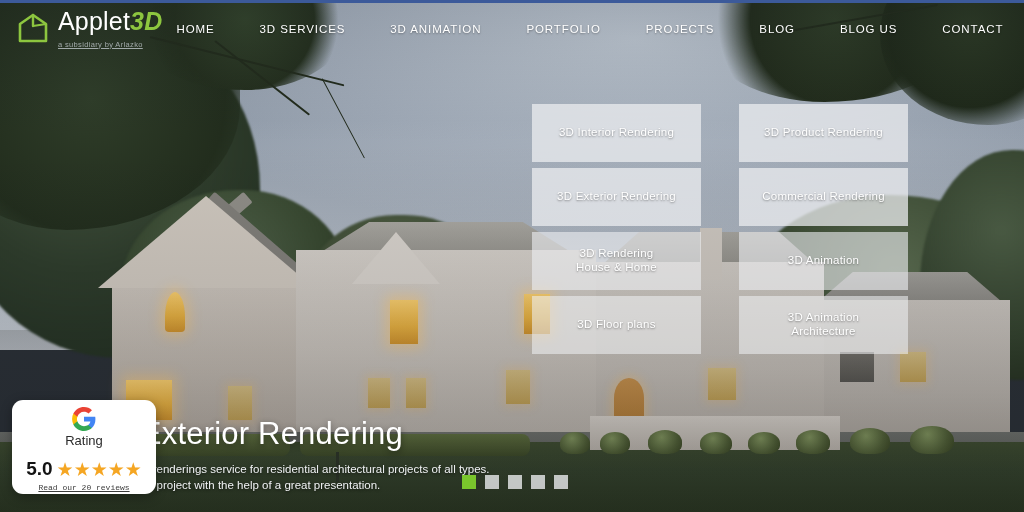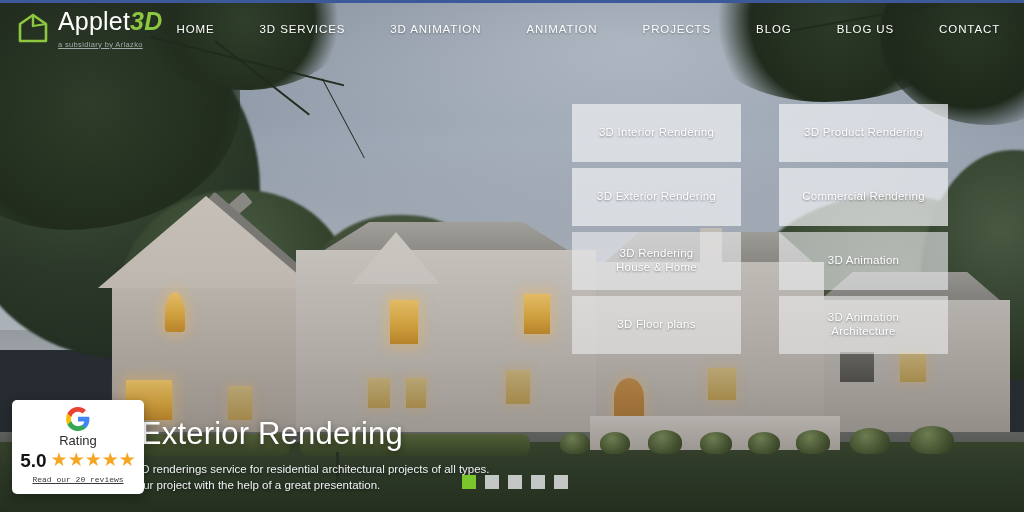--- a/index.html
+++ b/index.html
@@ -171,21 +171,21 @@
   .logo-sub { font-size:7.5px; color:#cfd6dc; opacity:.72; margin-top:3px; letter-spacing:.35px; text-align:right;text-decoration:underline; }
 
   .nav { margin-left:auto; display:flex; align-items:center; gap:17px; padding-right:14px; }
   .nav-item {
     color:#ffffff; font-size:11.5px; letter-spacing:.9px;
     padding:6px 14px; cursor:pointer; white-space:nowrap;
     text-shadow:0 1px 2px rgba(0,0,0,.35);
   }
 
   
-  .tiles { position:absolute; left:572px; top:104px; width:376px; z-index:25; }
+  .tiles { position:absolute; left:532px; top:104px; width:376px; z-index:25; }
   .tile-row { display:flex; gap:38px; margin-bottom:6px; }
   .tile {
     flex:1 1 0; height:58px;
     background: rgba(236,238,240,.74);
     display:flex; align-items:center; justify-content:center;
     text-align:center; cursor:pointer;
     border:none;
   }
   .tile.faint { background: rgba(236,238,240,.62); }
   .tile.fainter { background: rgba(238,240,242,.58); }
@@ -207,28 +207,28 @@
     text-shadow: 0 1px 3px rgba(0,0,0,.6); max-width:470px;
   }
 
   
   .pagination { position:absolute; left:462px; bottom:23px; z-index:22; display:flex; gap:9px; }
   .dot { width:14px; height:14px; background: rgba(238,240,242,.78); cursor:pointer; }
   .dot.active { background:#7ac62c; }
 
   
   .gbadge {
-    position:absolute; left:12px; top:400px; width:132px; height:94px;
-    background:#ffffff; border-radius:5px; z-index:30;
+    position:absolute; left:12px; top:400px; width:144px; height:94px;
+    background:#ffffff; border-radius:11px; z-index:30;
     box-shadow: 0 3px 12px rgba(0,0,0,.32);
     display:flex; flex-direction:column; align-items:center; padding-top:6px;
   }
   .g-logo { width:26px; height:26px; }
   .g-rating-label { font-size:13px; color:#2b2b2b; margin-top:1px; }
-  .g-row { display:flex; align-items:flex-start; gap:4px; margin-top:2px; }
+  .g-row { display:flex; align-items:center; gap:4px; margin-top:10px; }
   .g-score { font-size:19px; font-weight:700; color:#141414; }
   .g-stars { display:flex; gap:0px; }
   .g-star { color:#f5a623; font-size:19px; line-height:1; }
   .g-link { font-size:8px; color:#3b3b3b; text-decoration:underline; margin-top:3px; cursor:pointer;font-family:Liberation Mono, monospace; }
 </style>
 </head>
 <body>
 
 <div id="stage">
 
@@ -316,21 +316,21 @@
           <span class="logo-applet">Applet</span><span class="logo-3d">3D</span>
         </span>
         <span class="logo-sub">a subsidiary by Arlazko</span>
       </span>
     </div>
 
     <nav class="nav">
       <a class="nav-item">HOME</a>
       <a class="nav-item">3D SERVICES</a>
       <a class="nav-item">3D ANIMATION</a>
-      <a class="nav-item">ANIMATION</a>
+      <a class="nav-item">PORTFOLIO</a>
       <a class="nav-item">PROJECTS</a>
       <a class="nav-item">BLOG</a>
       <a class="nav-item">BLOG US</a>
       <a class="nav-item">CONTACT</a>
     </nav>
   </header>
 
   <section class="tiles">
 
     <div class="tile-row">

